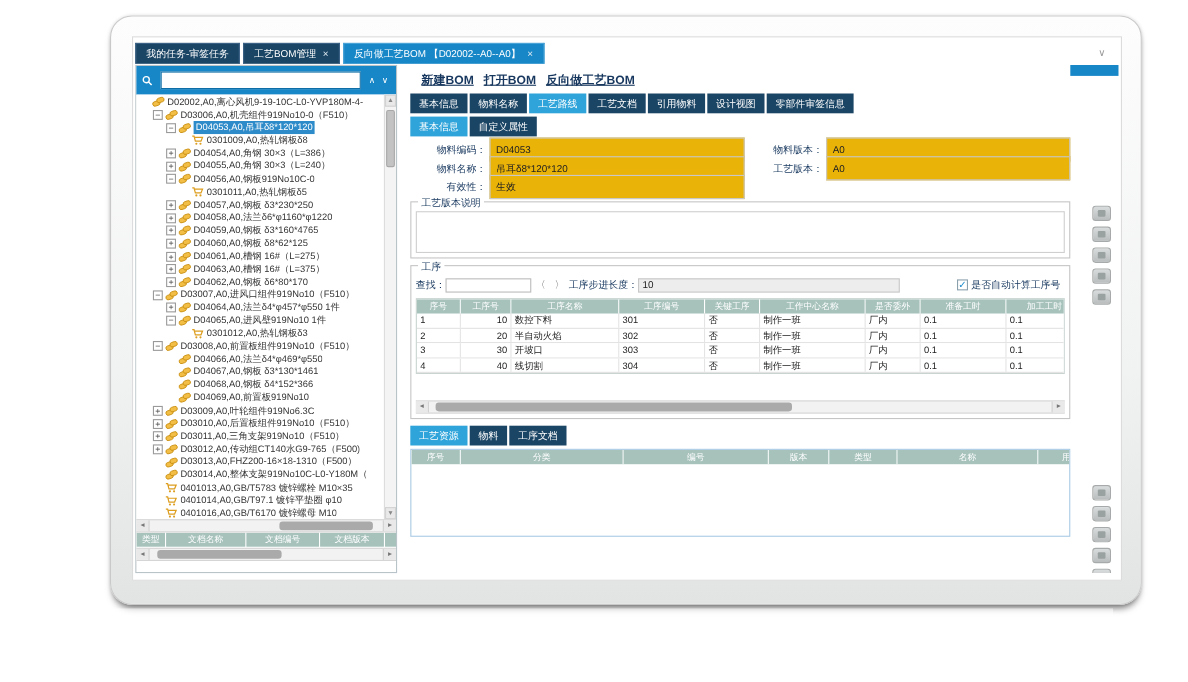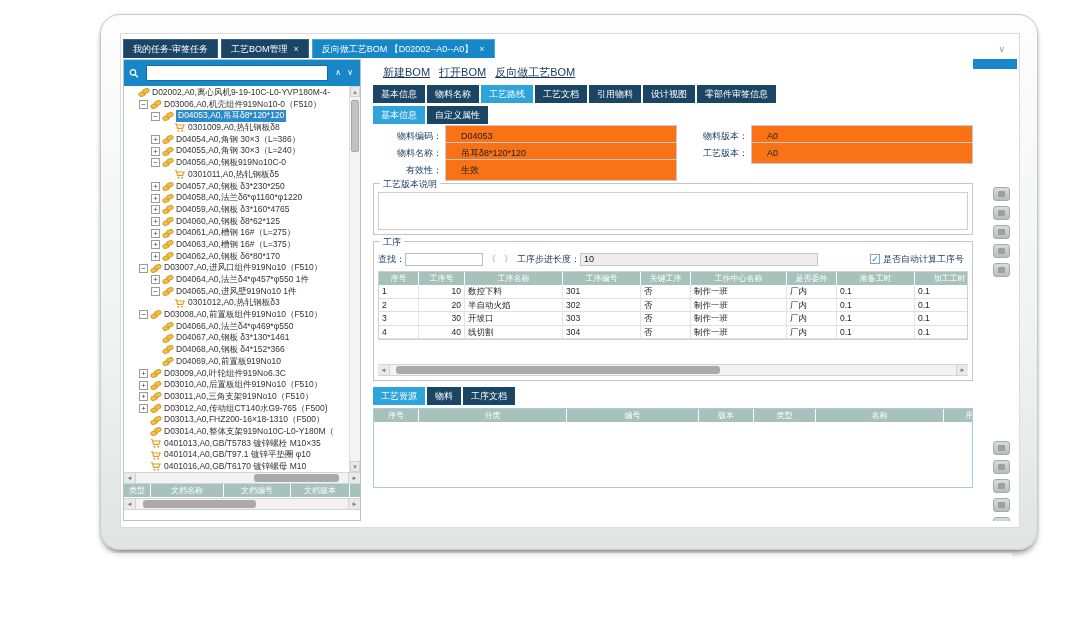--- a/index.html
+++ b/index.html
@@ -57,33 +57,33 @@
   .hs-thumb{position:absolute;top:1px;height:8px;background:#aaa;border-radius:3px;}
 
   .doc-header{height:14px;display:flex;flex:none;background:#fff;overflow:hidden;}
   .hcell{flex:none;height:13px;background:var(--thead);color:#fff;font-size:8px;line-height:13px;
     text-align:center;margin-right:1px;overflow:hidden;white-space:nowrap;}
 
   
   .right-panel{position:relative;flex:1;margin-left:4px;height:462px;background:#fff;overflow:hidden;}
   .accent-sliver{position:absolute;right:0;top:0;width:44px;height:10px;background:var(--accent);}
   .links-row{height:26px;display:flex;align-items:center;padding-left:18px;margin-right:44px;}
-  .blink{color:var(--navy);font-size:11px;font-weight:normal;text-decoration:underline;margin-right:9px;cursor:pointer;white-space:nowrap;}
+  .blink{color:var(--navy);font-size:11px;font-weight:bold;text-decoration:underline;margin-right:9px;cursor:pointer;white-space:nowrap;}
 
   .tabrow{display:flex;padding-left:8px;margin-right:44px;height:18px;margin-bottom:3px;}
   .ptab{height:18px;background:var(--tabdark);color:#fff;font-size:9px;display:flex;align-items:center;
     padding:0 8px;margin-right:2px;white-space:nowrap;cursor:default;}
   .ptab.active{background:var(--tabactive);}
 
   .form-grid{margin:5px 44px 0 8px;}
   .frow{display:flex;align-items:center;margin-bottom:3px;height:14px;}
   .flabel{width:72px;text-align:right;font-size:9px;color:var(--navy);flex:none;padding-right:3px;white-space:nowrap;}
   .flabel.r2{width:64px;margin-left:10px;}
-  .finput{height:22px;background:#f97316;border:1px solid #c8c8c8;font-size:9px;color:#222;
-    padding:0 15px;font-family:inherit;}
+  .finput{height:22px;background:#eab308;border:1px solid #c8c8c8;font-size:9px;color:#222;
+    padding:0 5px;font-family:inherit;}
   .w1{width:232px;flex:none;} .w1s{width:218px;flex:none;} .wf{flex:1;min-width:0;}
   .cal-btn{width:14px;height:14px;flex:none;background:#e4e4e4;border:1px solid #bbb;display:flex;
     align-items:center;justify-content:center;}
 
   .gbox{border:1px solid #c5c5c5;margin:6px 44px 0 8px;position:relative;padding:8px 4px 4px 4px;}
   .gbox .legend{position:absolute;top:-6px;left:6px;background:#fff;padding:0 3px;font-size:9px;color:var(--navy);}
   .note-area{height:38px;background:#fff;border:1px solid #cfcfcf;}
 
   .ps-toolbar{display:flex;align-items:center;height:18px;font-size:9px;color:var(--navy);margin-bottom:3px;}
   .find-input{width:78px;height:13px;background:#fff;border:1px solid #bbb;flex:none;font-size:9px;}

